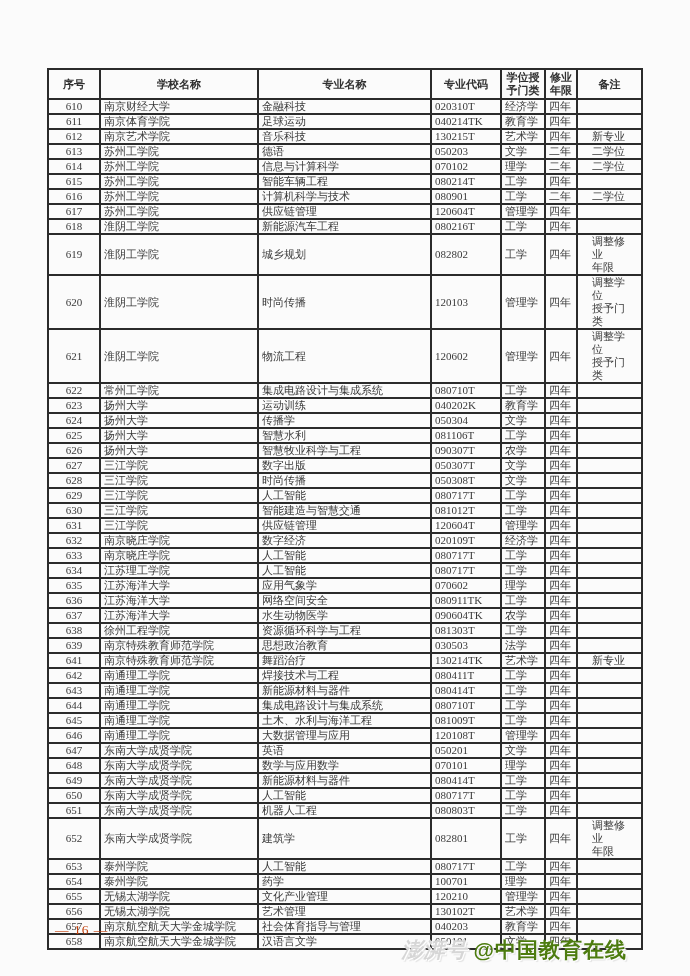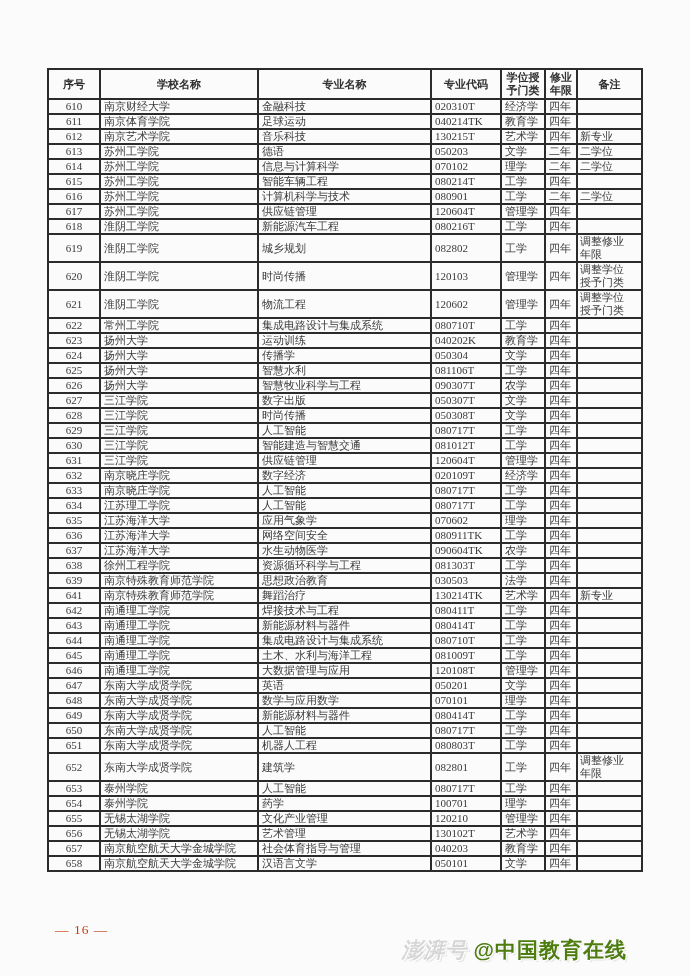--- a/index.html
+++ b/index.html
@@ -40,21 +40,21 @@
     padding: 1px 1px;
     color: #2f2f2f;
   }
   table.doc-table td {
     height: 13px;
     line-height: 13px;
     padding: 0 3px;
     text-align: left;
   }
   table.doc-table td.c-index { text-align: center; padding: 0 1px; }
-  table.doc-table td.c-remark { line-height: 13px; padding: 0 2px; }
+  table.doc-table td.c-remark { line-height: 13px; padding: 0 14px; }
   .page-number {
     position: absolute;
     left: 55px;
     top: 922px;
     font-size: 13.5px;
     color: #c2410c;
     letter-spacing: 1px;
   }
   .watermark {
     position: absolute;

